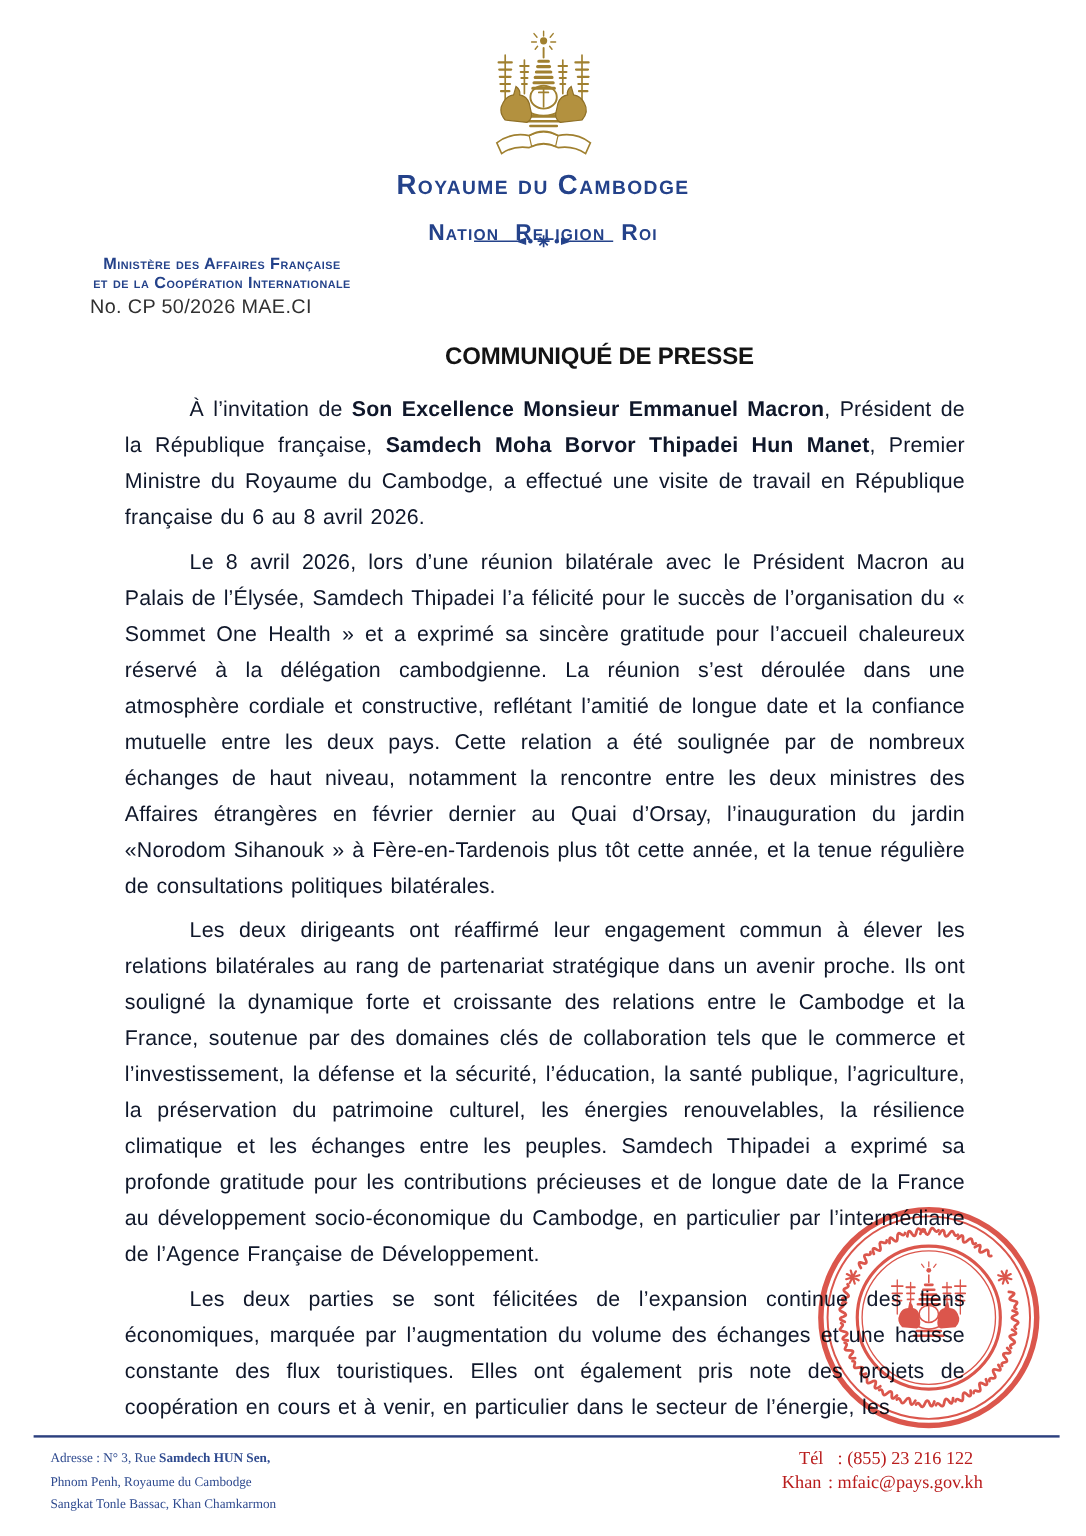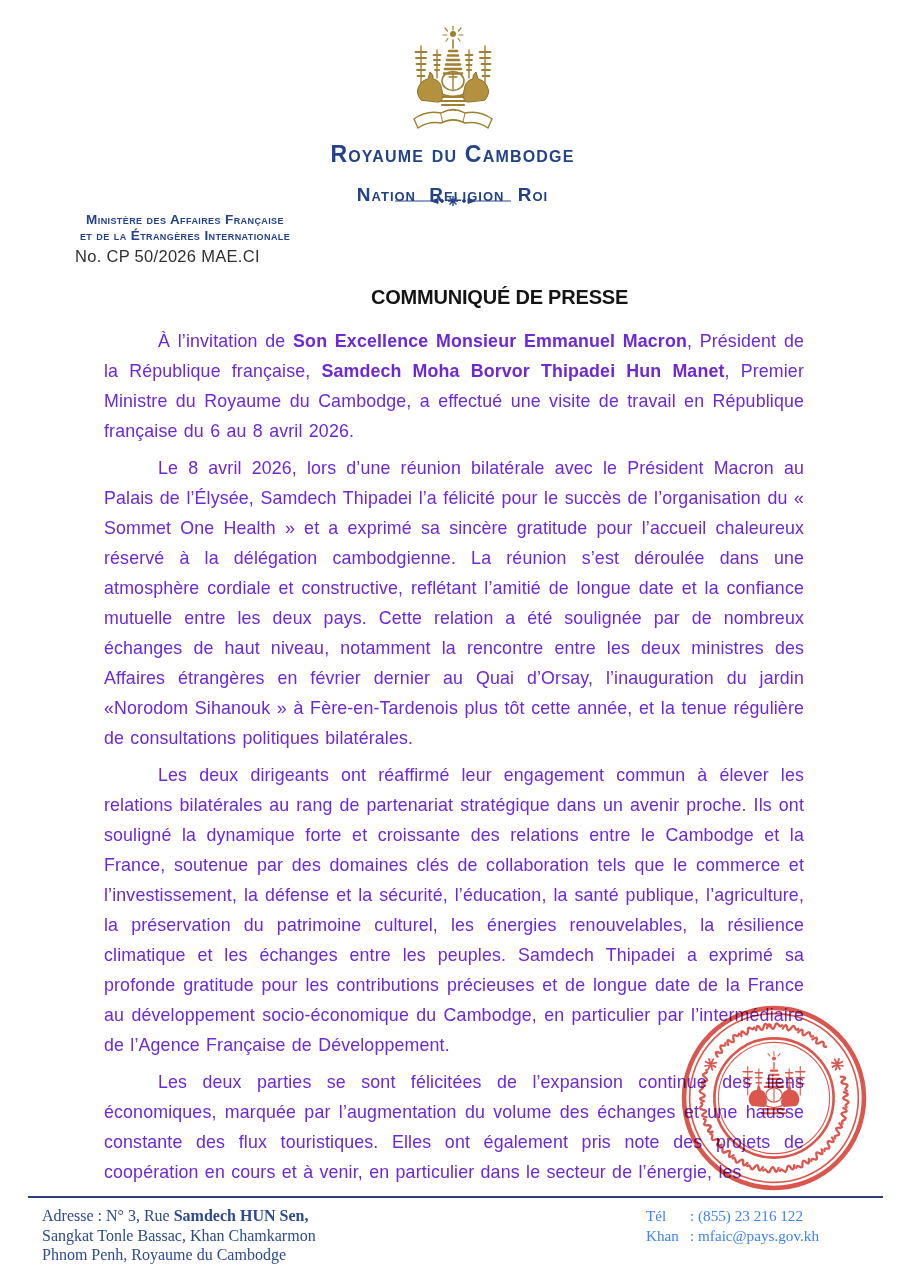--- a/index.html
+++ b/index.html
@@ -30,40 +30,40 @@
     position:absolute;top:247px;left:75px;
     font-size:16.5px;color:#303030;letter-spacing:.3px;text-align:right;
   }
   .title{
     position:absolute;top:286px;left:0;width:100%;text-align:center;
     font-weight:700;font-size:20px;letter-spacing:-.2px;color:#141414;padding-left:47px;
   }
   
   .bodytext{
     position:absolute;top:326px;left:104px;width:700px;
-    font-size:17.8px;line-height:30px;color:#6d28d9;
+    font-size:17.8px;line-height:30px;color:#0f172a;
     letter-spacing:.15px;word-spacing:1.2px;text-align:justify;
   }
   .bodytext p{margin:0 0 7px 0;text-indent:54px;}
   .bodytext b{font-weight:700;}
   
   .seal{
     position:absolute;left:678px;top:1002px;width:192px;height:192px;
     mix-blend-mode:multiply;opacity:.92;
   }
   
   .rule{position:absolute;left:28px;top:1196px;width:855px;height:2px;background:#2b3f7e;}
   .footer-left{
     position:absolute;left:42px;top:1206px;
-    font-family:"Liberation Serif",serif;font-size:16px;line-height:19.5px;color:#2e4a8f;
+    font-family:"Liberation Serif",serif;font-size:11px;line-height:19.5px;color:#2e4a8f;
   }
   .footer-left b{font-weight:700;}
   .footer-right{
     position:absolute;left:646px;top:1206px;
-    font-family:"Liberation Serif",serif;font-size:15.2px;line-height:19.5px;color:#3b82f6;
+    font-family:"Liberation Serif",serif;font-size:15.2px;line-height:19.5px;color:#b91c1c;text-align:center;
   }
   .footer-right .lab{display:inline-block;width:44px;}
 </style>
 </head>
 <body>
 
 <div class="page">
 
   <svg class="emblem" viewBox="0 0 106 118">
     <g fill="none" stroke="#a08030" stroke-linecap="round">
@@ -96,21 +96,21 @@
       <path d="M38,6 l7,-2.4 v4.8 z"></path>
       <path d="M82,6 l-7,-2.4 v4.8 z"></path>
       <circle cx="49" cy="6" r="1.4"></circle>
       <circle cx="71" cy="6" r="1.4"></circle>
       <path d="M60,1 V11 M55,6 H65 M56.5,2.5 L63.5,9.5 M56.5,9.5 L63.5,2.5" stroke-width="1.4" fill="none"></path>
     </g>
   </svg>
 
   <div class="ministry">
     <div>Ministère des Affaires Française</div>
-    <div>et de la Étrangères Internationale</div>
+    <div>et de la Coopération Internationale</div>
   </div>
 
   <div class="docnum">No. CP 50/2026 MAE.CI</div>
 
   <div class="title">COMMUNIQUÉ DE PRESSE</div>
 
   <div class="bodytext">
     <p><span>À l’invitation de </span><b>Son Excellence Monsieur Emmanuel Macron</b><span>, Président de la République française, </span><b>Samdech Moha Borvor Thipadei Hun Manet</b><span>, Premier Ministre du Royaume du Cambodge, a effectué une visite de travail en République française du 6 au 8 avril 2026.</span></p>
     <p>Le 8 avril 2026, lors d’une réunion bilatérale avec le Président Macron au Palais de l’Élysée, Samdech Thipadei l’a félicité pour le succès de l’organisation du « Sommet One Health » et a exprimé sa sincère gratitude pour l’accueil chaleureux réservé à la délégation cambodgienne. La réunion s’est déroulée dans une atmosphère cordiale et constructive, reflétant l’amitié de longue date et la confiance mutuelle entre les deux pays. Cette relation a été soulignée par de nombreux échanges de haut niveau, notamment la rencontre entre les deux ministres des Affaires étrangères en février dernier au Quai d’Orsay, l’inauguration du jardin «Norodom Sihanouk » à Fère-en-Tardenois plus tôt cette année, et la tenue régulière de consultations politiques bilatérales.</p>
     <p>Les deux dirigeants ont réaffirmé leur engagement commun à élever les relations bilatérales au rang de partenariat stratégique dans un avenir proche. Ils ont souligné la dynamique forte et croissante des relations entre le Cambodge et la France, soutenue par des domaines clés de collaboration tels que le commerce et l’investissement, la défense et la sécurité, l’éducation, la santé publique, l’agriculture, la préservation du patrimoine culturel, les énergies renouvelables, la résilience climatique et les échanges entre les peuples. Samdech Thipadei a exprimé sa profonde gratitude pour les contributions précieuses et de longue date de la France au développement socio-économique du Cambodge, en particulier par l’intermédiaire de l’Agence Française de Développement.</p>
@@ -173,22 +173,22 @@
         <path d="M73,103 q-5,-5 -2,-11 q2,-5 7,-5 l1,-5 q3,2 3,5 q4,1 5,5 l1,7 q0,4 -3,5 z" fill="#d8473c" stroke="none"></path>
         <path d="M117,103 q5,-5 2,-11 q-2,-5 -7,-5 l-1,-5 q-3,2 -3,5 q-4,1 -5,5 l-1,7 q0,4 3,5 z" fill="#d8473c" stroke="none"></path>
       </g>
     </g>
   </svg>
 
   <div class="rule"></div>
 
   <div class="footer-left">
     <div><span>Adresse : N° 3, Rue </span><b>Samdech HUN Sen,</b></div>
+    <div>Phnom Penh, Royaume du Cambodge</div>
     <div>Sangkat Tonle Bassac, Khan Chamkarmon</div>
-    <div>Phnom Penh, Royaume du Cambodge</div>
   </div>
 
   <div class="footer-right">
     <div><span class="lab">Tél</span><span>: (855) 23 216 122</span></div>
     <div><span class="lab">Khan</span><span>: mfaic@pays.gov.kh</span></div>
   </div>
 
 </div>
 
 </body></html>

